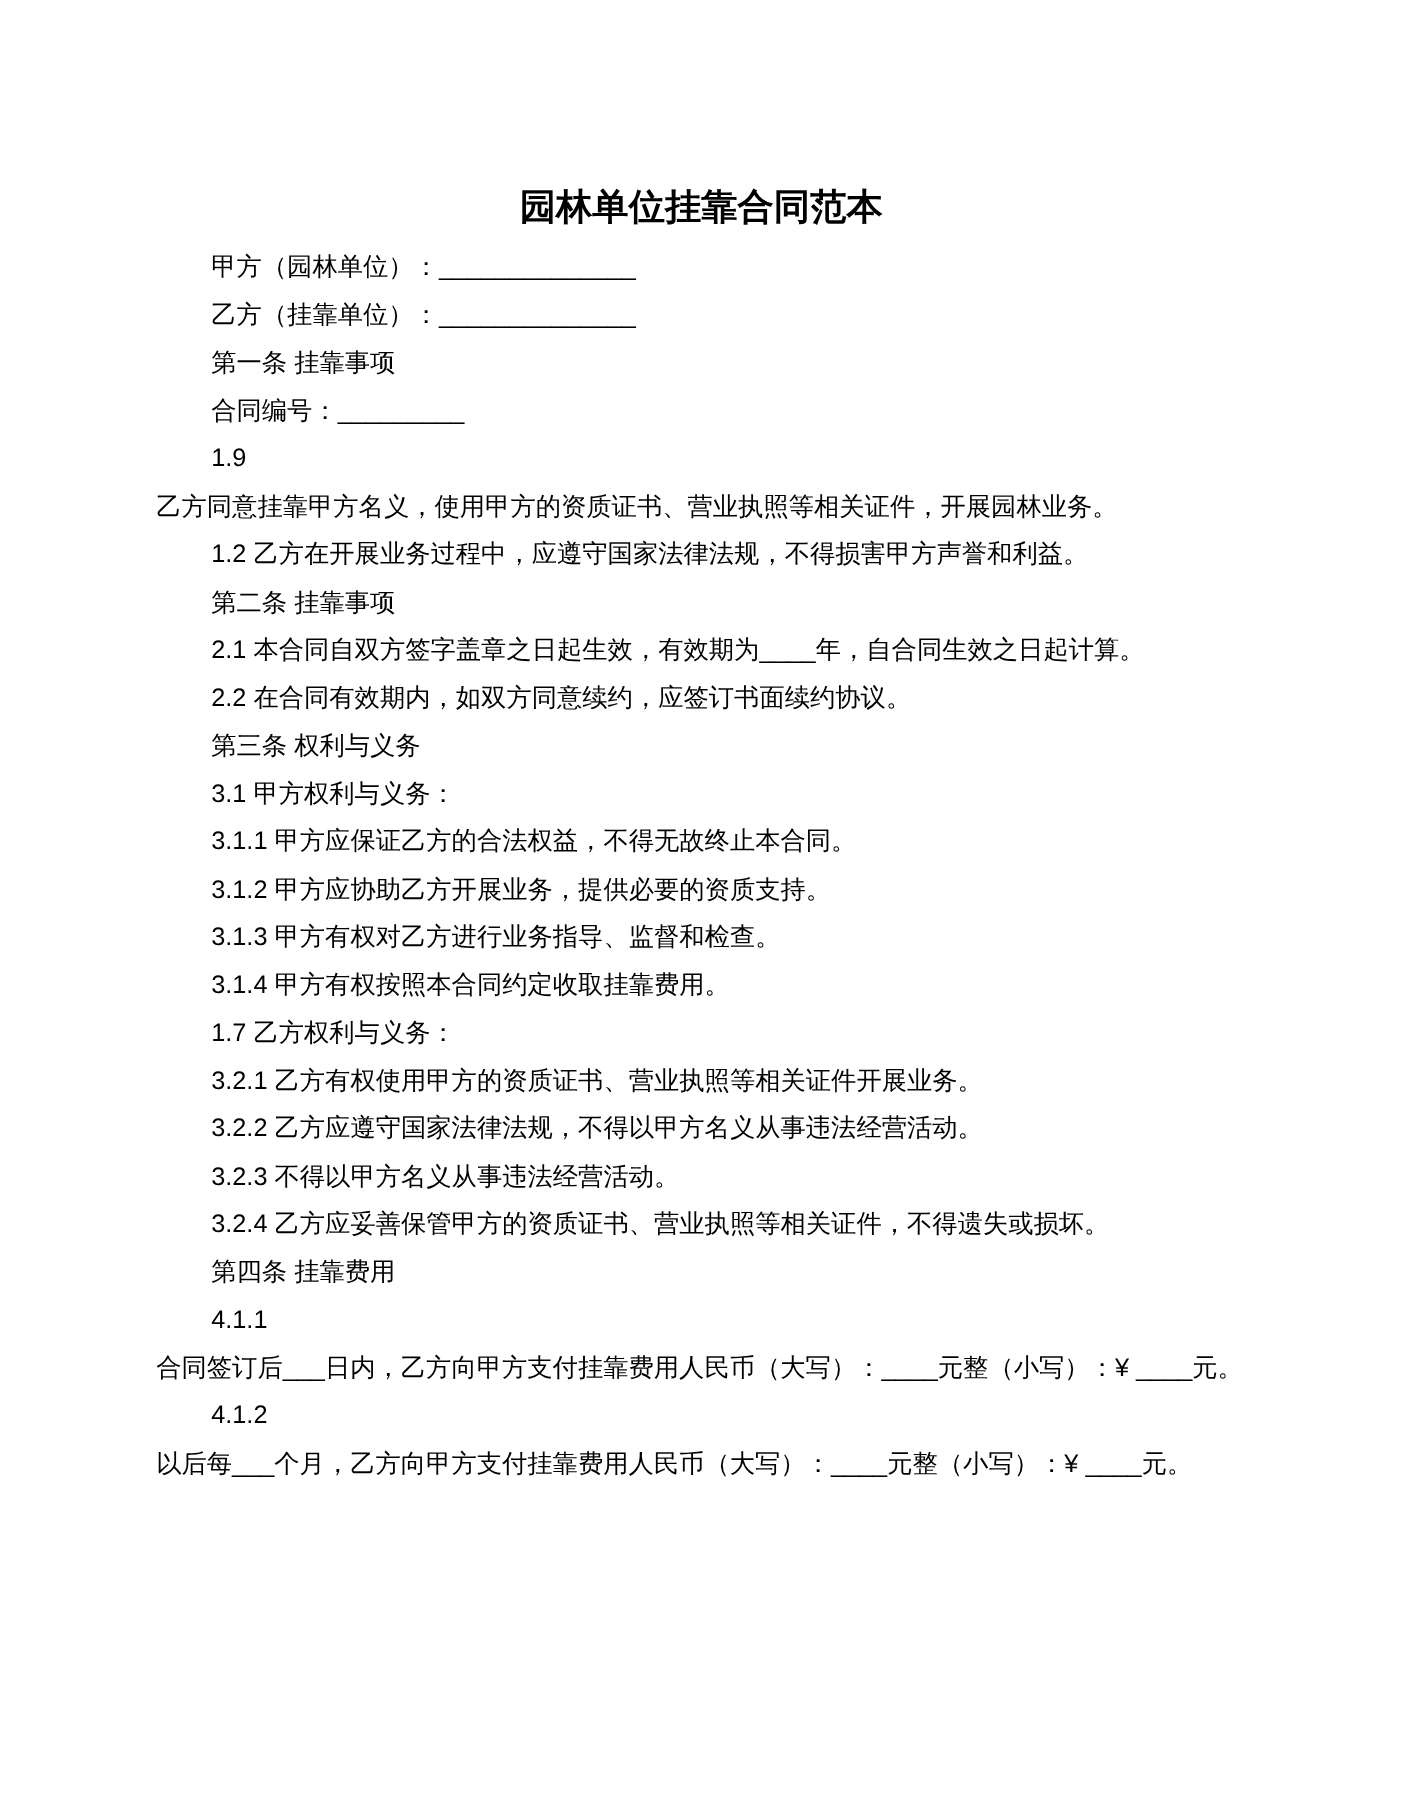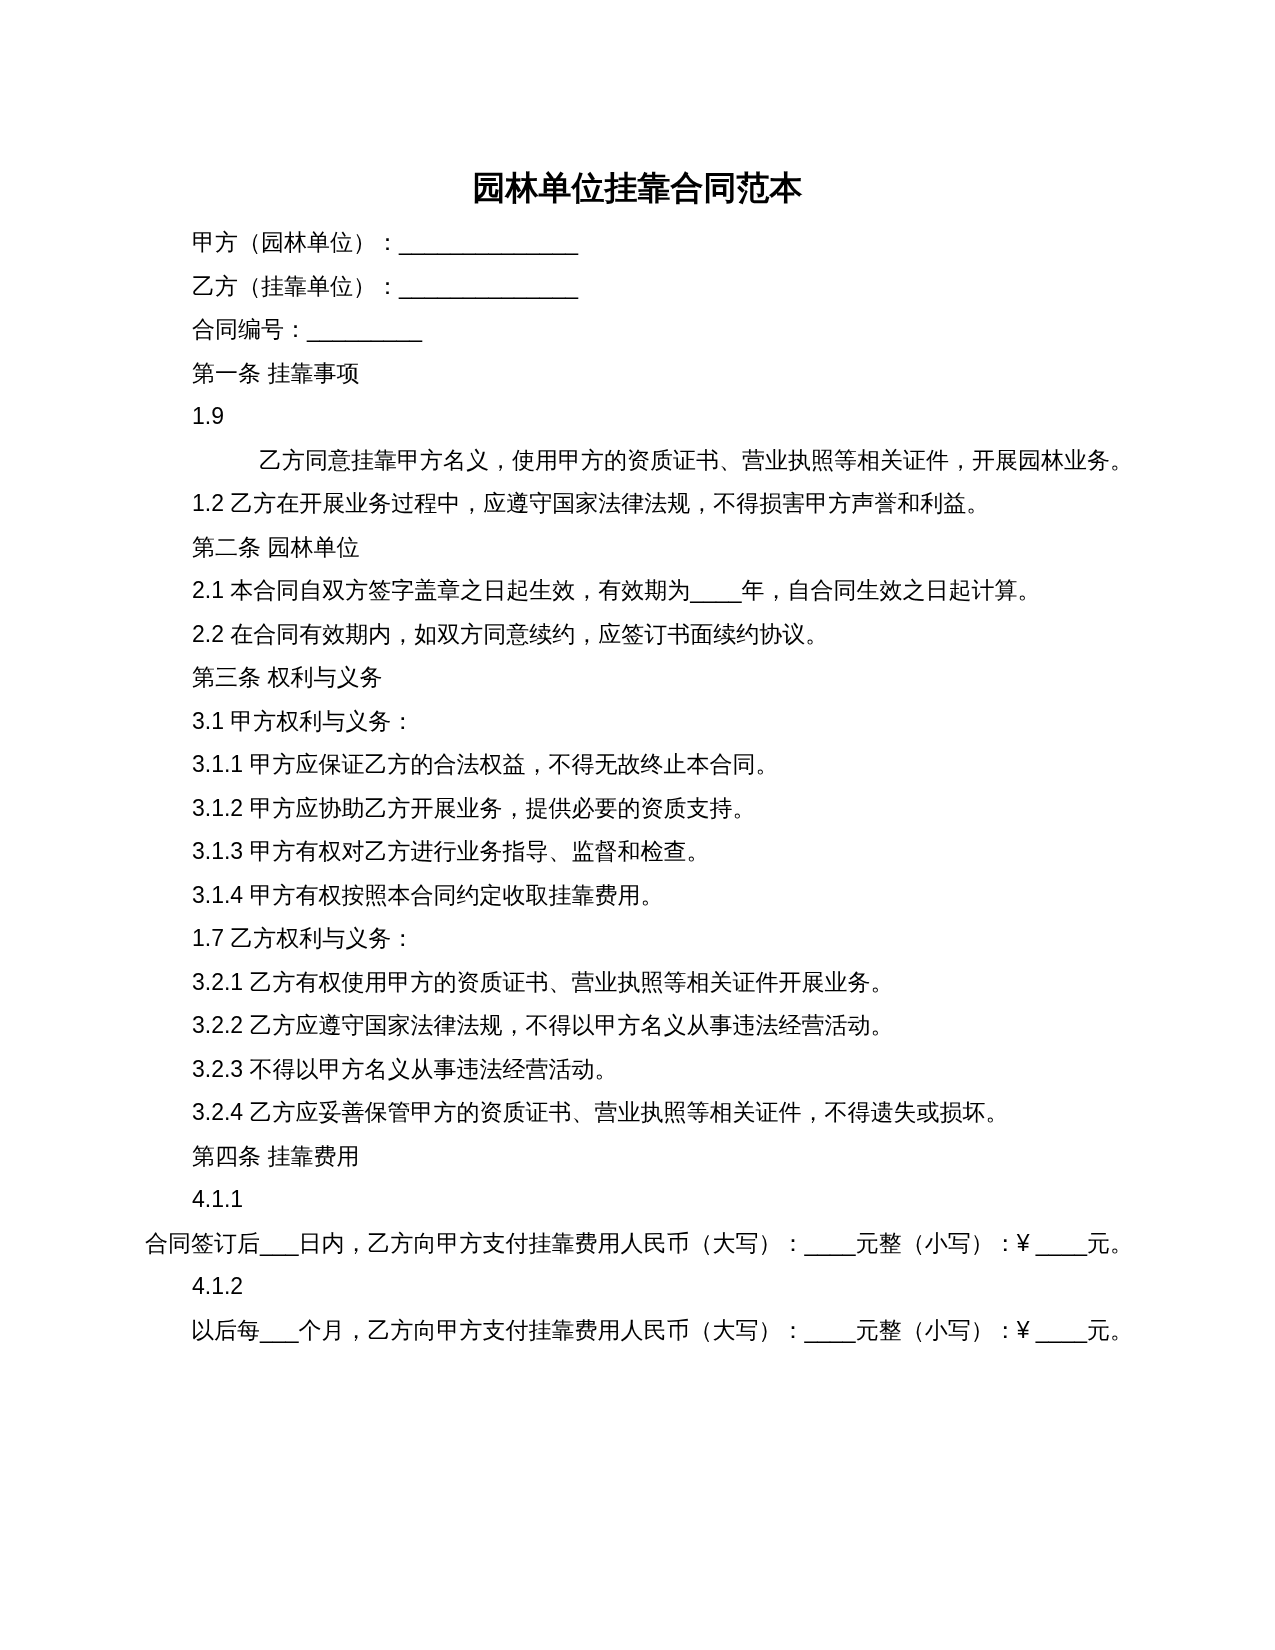--- a/index.html
+++ b/index.html
@@ -34,38 +34,37 @@
     line-height: 41.5px;
     font-weight: 500;
     color: #000000;
     word-break: break-all;
   }
   .para.indent {
     text-indent: 50px;
   }
   .para.flush {
     text-indent: 0;
-    text-align: right;
   }
 </style>
 </head>
 <body>
 
 <div class="page">
   <h1 class="doc-title">园林单位挂靠合同范本</h1>
 
   <div>
       <p class="para indent">甲方（园林单位）：______________</p>
       <p class="para indent">乙方（挂靠单位）：______________</p>
+      <p class="para indent">第一条 挂靠事项</p>
       <p class="para indent">合同编号：_________</p>
-      <p class="para indent">第一条 挂靠事项</p>
       <p class="para indent">1.9</p>
       <p class="para flush">乙方同意挂靠甲方名义，使用甲方的资质证书、营业执照等相关证件，开展园林业务。</p>
       <p class="para indent">1.2 乙方在开展业务过程中，应遵守国家法律法规，不得损害甲方声誉和利益。</p>
-      <p class="para indent">第二条 园林单位</p>
+      <p class="para indent">第二条 挂靠事项</p>
       <p class="para indent">2.1 本合同自双方签字盖章之日起生效，有效期为____年，自合同生效之日起计算。</p>
       <p class="para indent">2.2 在合同有效期内，如双方同意续约，应签订书面续约协议。</p>
       <p class="para indent">第三条 权利与义务</p>
       <p class="para indent">3.1 甲方权利与义务：</p>
       <p class="para indent">3.1.1 甲方应保证乙方的合法权益，不得无故终止本合同。</p>
       <p class="para indent">3.1.2 甲方应协助乙方开展业务，提供必要的资质支持。</p>
       <p class="para indent">3.1.3 甲方有权对乙方进行业务指导、监督和检查。</p>
       <p class="para indent">3.1.4 甲方有权按照本合同约定收取挂靠费用。</p>
       <p class="para indent">1.7 乙方权利与义务：</p>
       <p class="para indent">3.2.1 乙方有权使用甲方的资质证书、营业执照等相关证件开展业务。</p>

